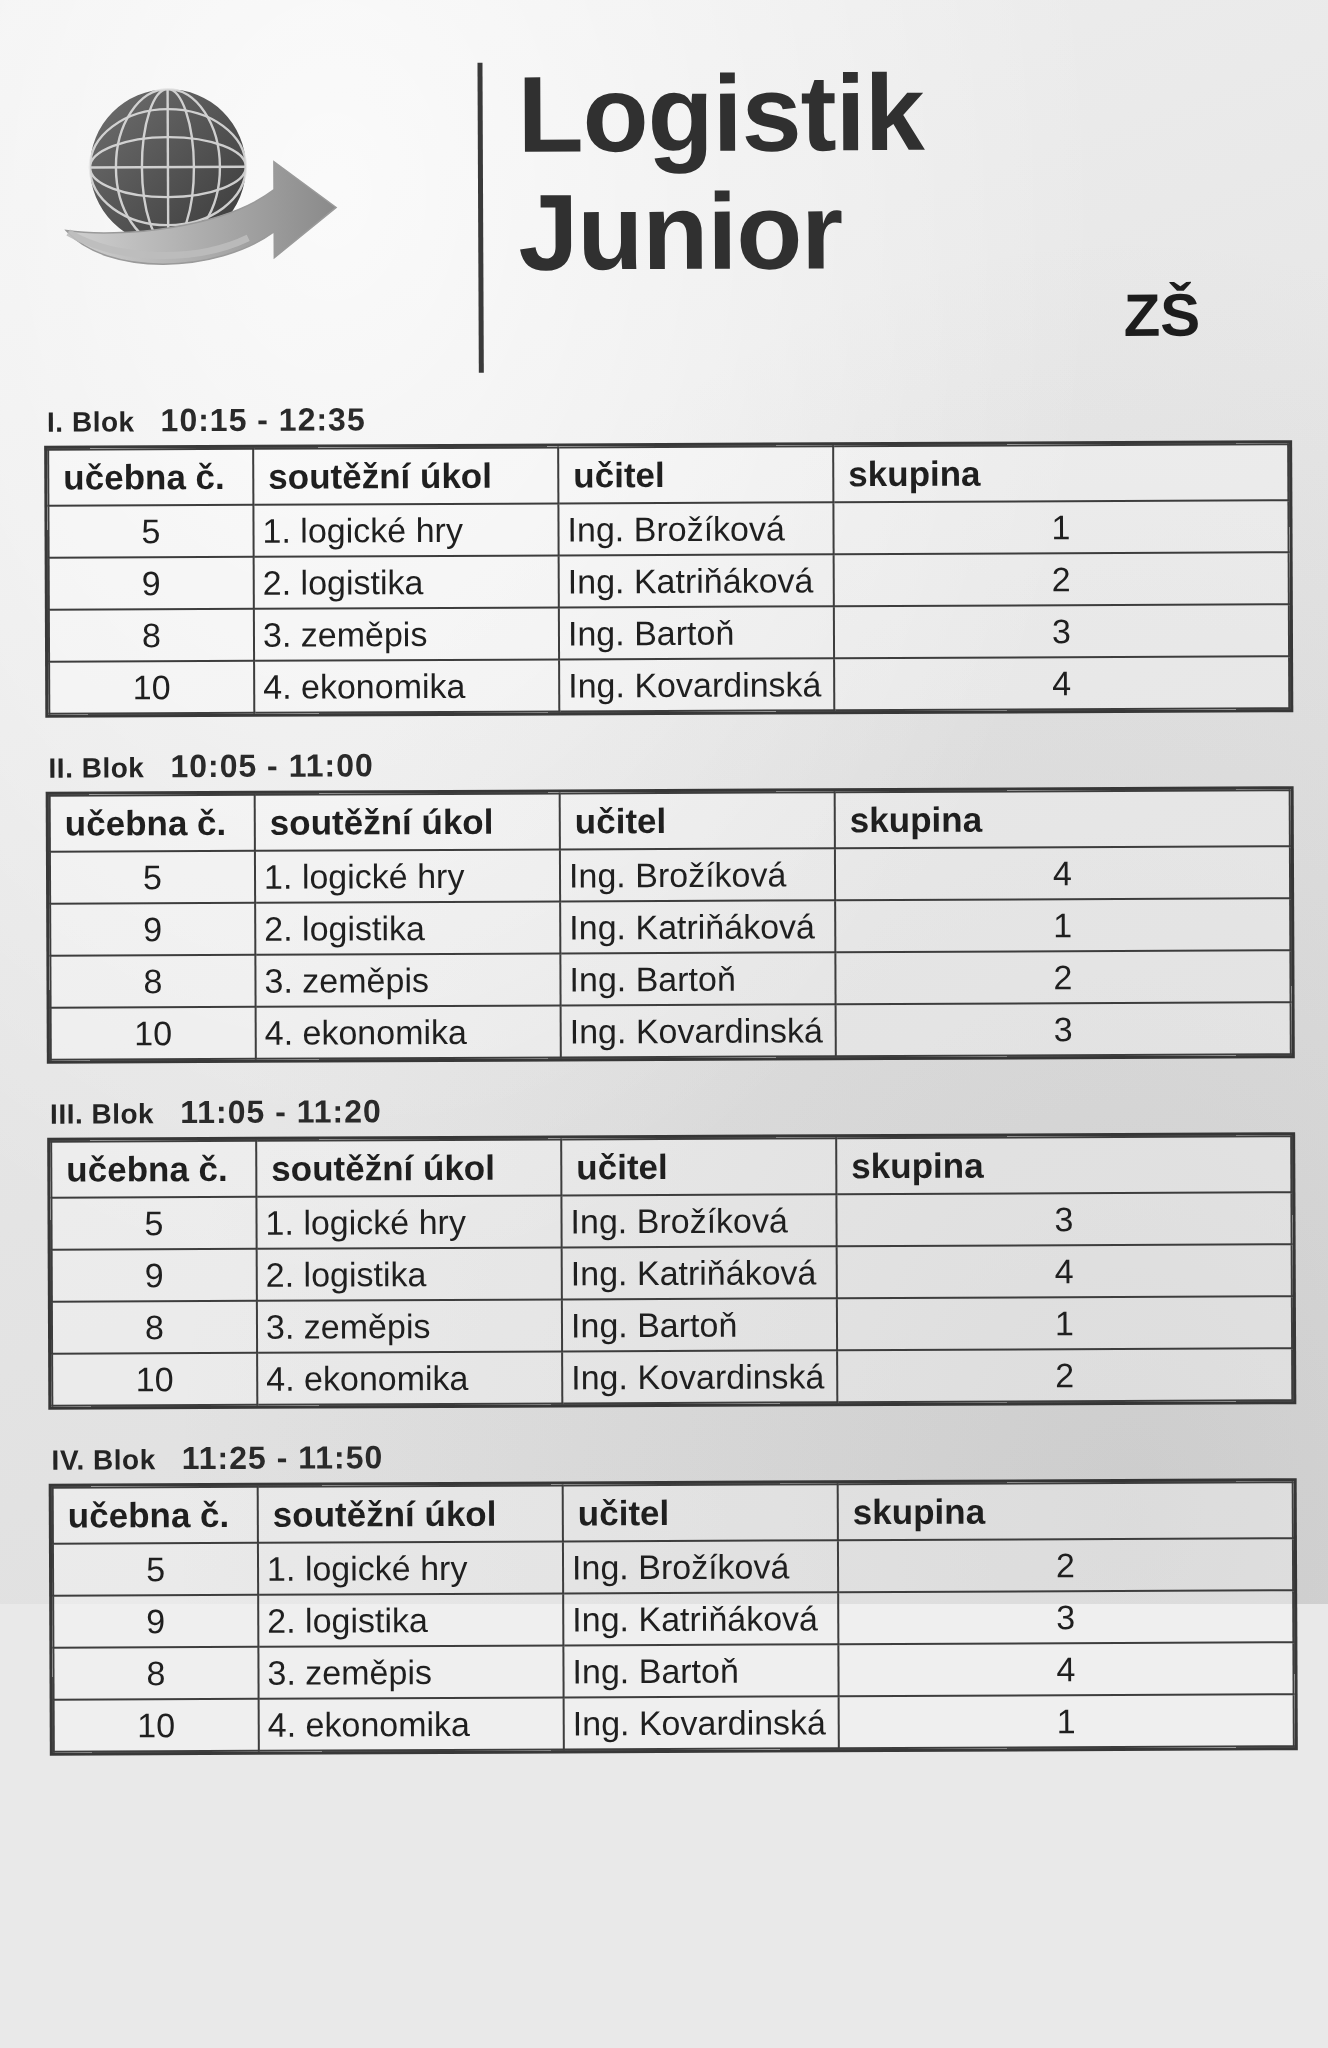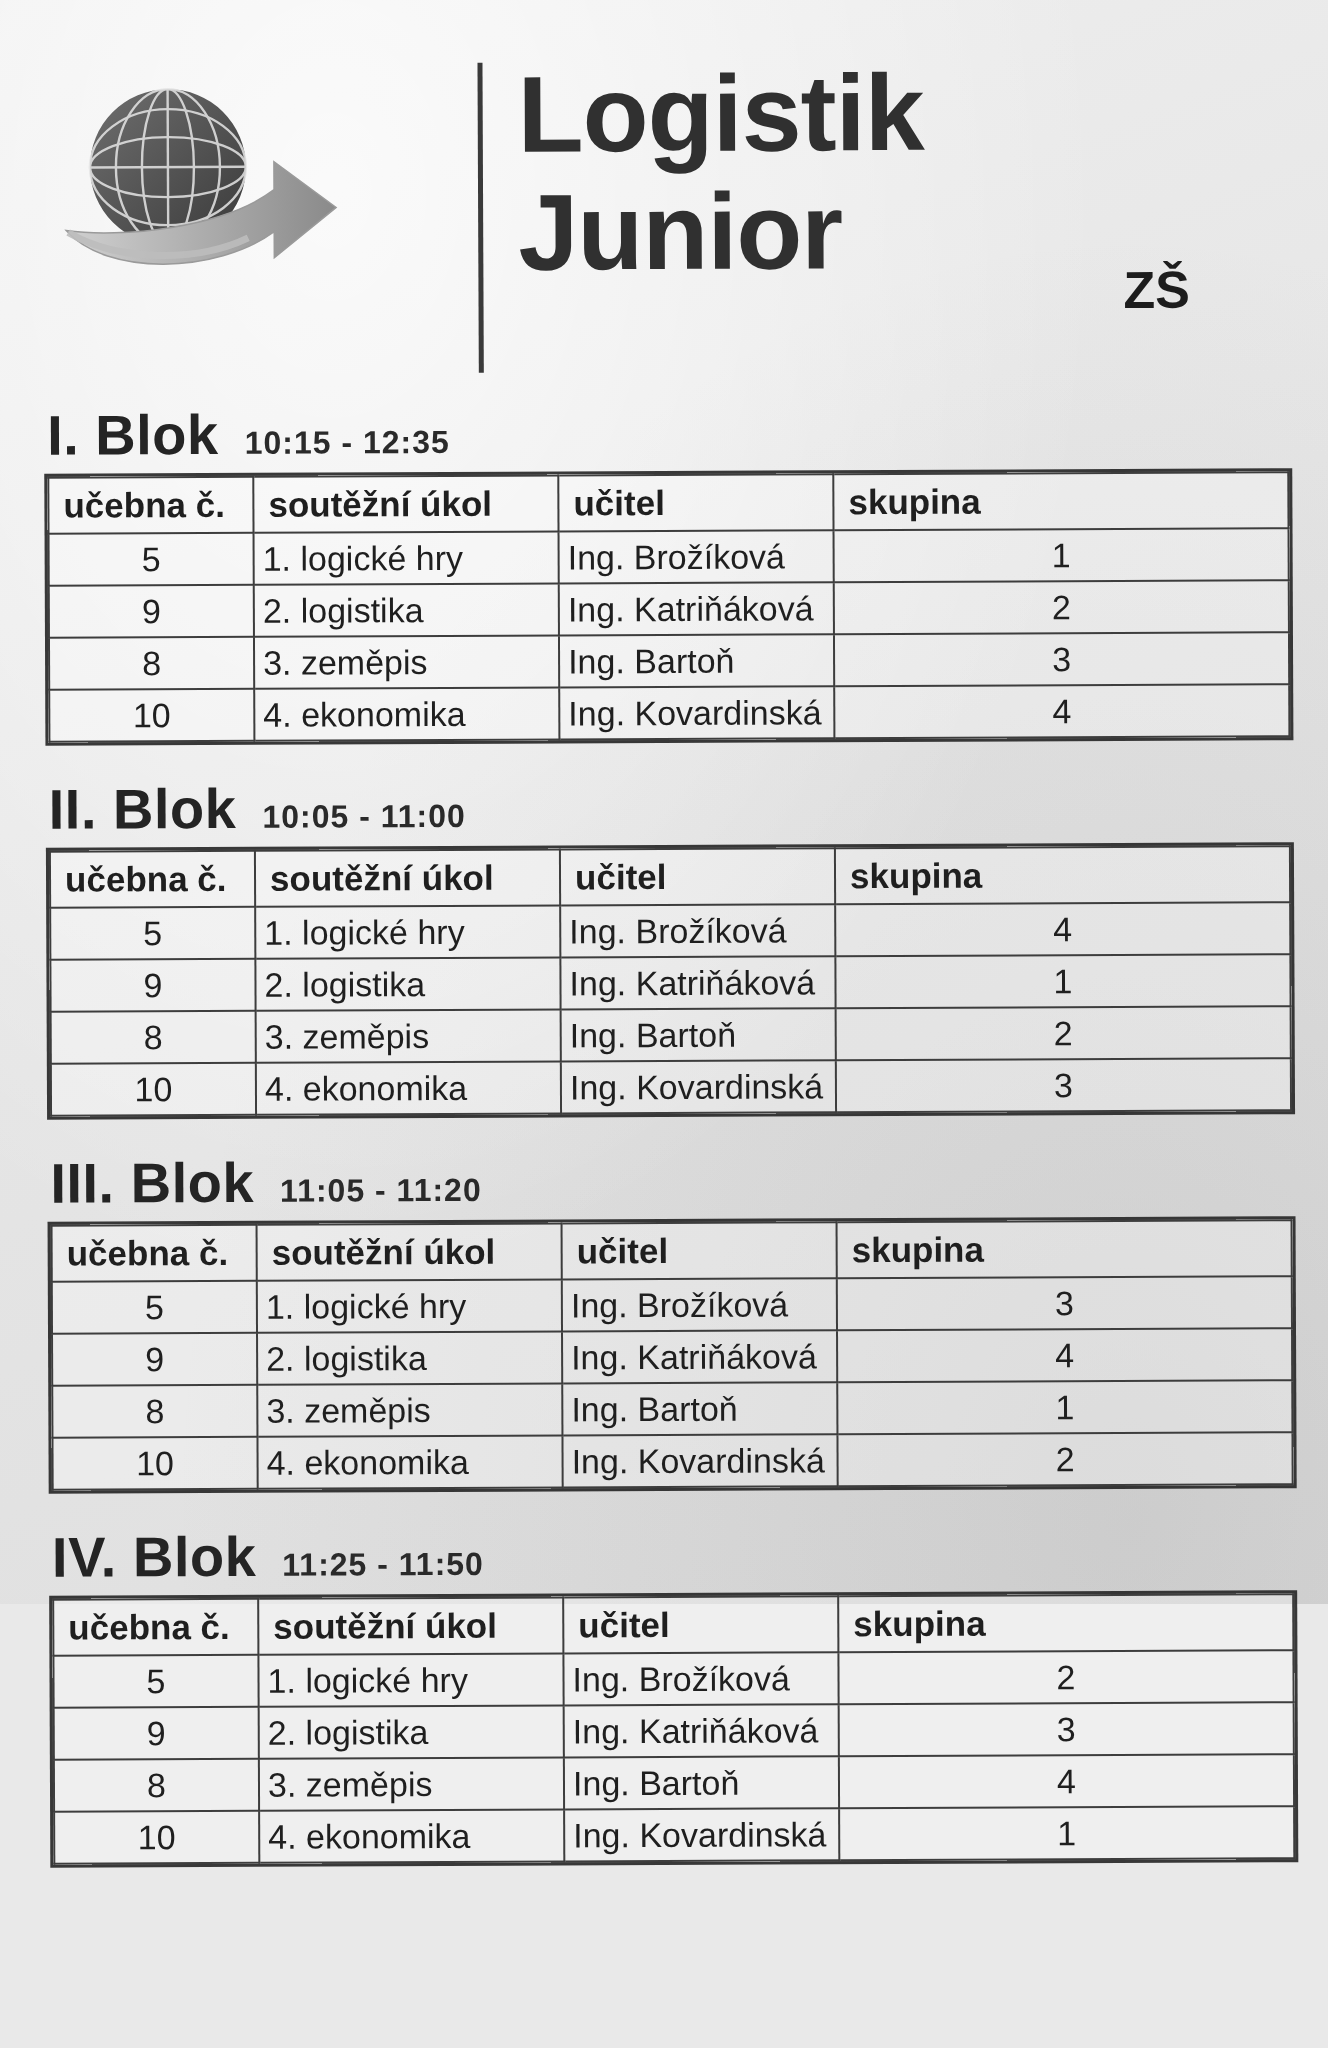--- a/index.html
+++ b/index.html
@@ -65,40 +65,40 @@
     font-size: 108px;
     line-height: 118px;
   }
   .brand-line2 {
     font-size: 108px;
     line-height: 118px;
   }
   .brand-suffix {
     position: absolute;
     left: 1125px;
-    top: 262px;
-    font-size: 52px;
+    top: 283px;
+    font-size: 60px;
     font-weight: bold;
     color: #1d1d1d;
     letter-spacing: 0px;
   }
 
   .block {
     position: relative;
     margin: 0 0 34px 0;
     padding: 0 38px 0 48px;
   }
   .block-head {
     display: flex;
     align-items: baseline;
     gap: 26px;
     padding-bottom: 9px;
   }
   .block-title {
-    font-size: 56px;
+    font-size: 28px;
     font-weight: bold;
     color: #242424;
     letter-spacing: 0.5px;
   }
   .block-time {
     font-size: 32px;
     font-weight: bold;
     color: #2a2a2a;
     letter-spacing: 1px;
   }

